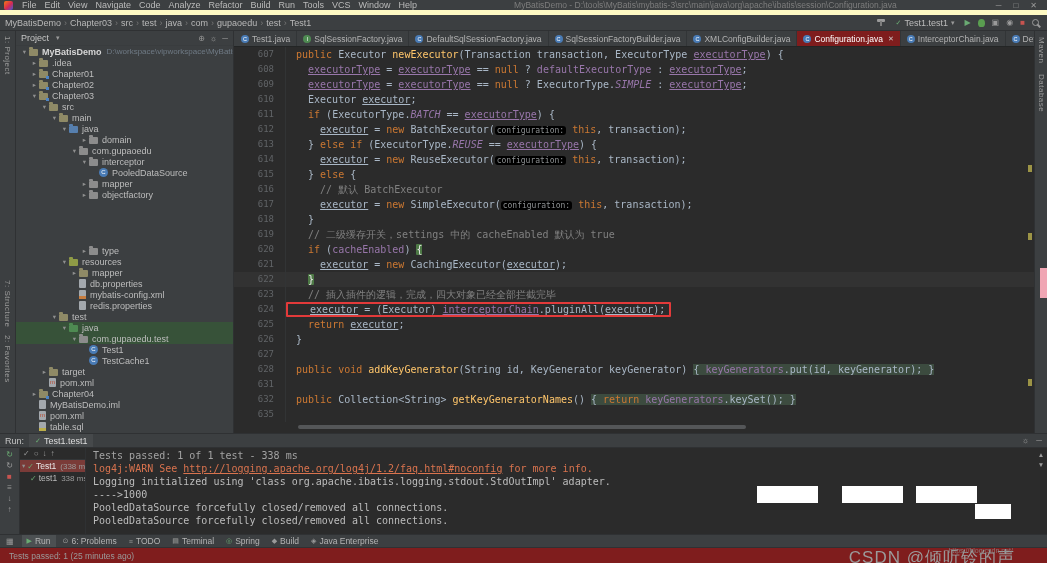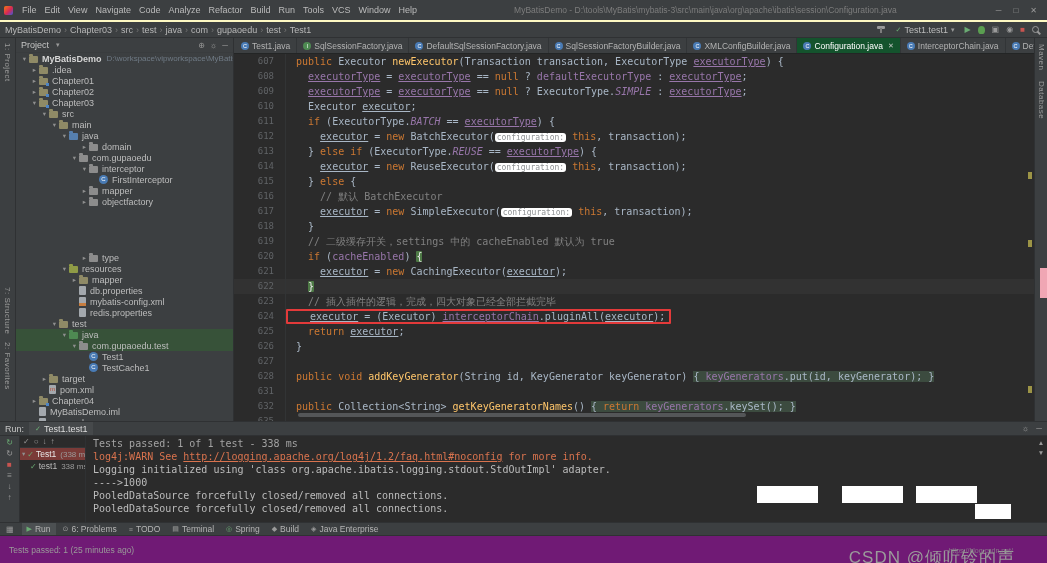--- a/index.html
+++ b/index.html
@@ -1,21 +1,21 @@
 <!DOCTYPE html>
 <html><head>
 <meta charset="utf-8">
 <style>
   *{margin:0;padding:0;box-sizing:border-box}
   html,body{background:#1e1e1e}
   body{font-family:"Liberation Sans",sans-serif}
   #app{position:relative;width:1047px;height:563px;background:#2b2b2b;color:#bbb;overflow:hidden;display:flex;flex-direction:column;font-size:9px}
 
   
-  .titlebar{height:22px;background:#3c3f41;border-bottom:2px solid #fef9c3;display:flex;align-items:center;padding:0 4px;flex:none}
+  .titlebar{height:15px;background:#3c3f41;border-bottom:5px solid #fef9c3;display:flex;align-items:center;padding:0 4px;flex:none}
   .logo{width:9px;height:9px;border-radius:2px;background:linear-gradient(135deg,#f97a12,#d62955 55%,#3b5bdb);margin-right:5px;flex:none}
   .menu{padding:0 4px;color:#bbb;cursor:default}
   .wtitle{flex:1;text-align:center;color:#7d7d7d;font-size:8.5px;white-space:nowrap;overflow:hidden}
   .wbtn{padding:0 6px;color:#9a9a9a;font-size:8px}
 
   
   .navbar{height:16px;background:#3c3f41;border-bottom:1px solid #2f3133;display:flex;align-items:center;padding:0 5px;flex:none}
   .crumb{color:#b8b8b8}
   .csep{color:#777;margin:0 3px}
   .nav-right{margin-left:auto;display:flex;align-items:center;gap:7px;padding-right:3px}
@@ -67,40 +67,40 @@
   .ticon.doc,.ticon.xml,.ticon.mvn,.ticon.sql,.ticon.lib{width:7px;height:9px;border-radius:1px;background:#a3a8ad}
   .ticon.xml::after{content:"";position:absolute;left:0;bottom:0;width:7px;height:3px;background:#c77d3f}
   .ticon.mvn::after{content:"m";position:absolute;left:0;top:0;width:7px;text-align:center;font-size:6px;line-height:9px;color:#b9472e}
   .ticon.sql::after{content:"";position:absolute;left:0;bottom:0;width:7px;height:3px;background:#bcae4a}
   .ticon.lib{background:#7584c9}
 
   
   .editor{flex:1;display:flex;flex-direction:column;min-width:0;background:#2b2b2b}
   .tabs{height:16px;background:#3c3f41;border-bottom:1px solid #232525;display:flex;align-items:stretch;padding-left:1px;font-size:8.5px;flex:none}
   .tab{display:flex;align-items:center;gap:3px;padding:0 6px;border-right:1px solid #323537;color:#b3b3b3}
-  .tab.active{background:#14532d;color:#fff}
+  .tab.active{background:#7f1d1d;color:#fff}
   .cicon{width:8px;height:8px;border-radius:50%;background:#497bb5;color:#fff;font-size:5.5px;line-height:8px;text-align:center;flex:none}
   .cicon.interface{background:#4e8a52}
   .tclose{color:#c9c9c9;font-size:7px;margin-left:2px}
   .codewrap{flex:1;position:relative;overflow:hidden;font-family:"DejaVu Sans Mono",monospace;font-size:10px;line-height:15px}
   .crow{display:flex;height:15px}
   .crow.cur{background:#323232}
   .lno{width:52px;flex:none;text-align:right;padding-right:11px;color:#606366;font-size:9px;border-right:1px solid #323435}
   .lcontent{white-space:pre;padding-left:10px;color:#a9b7c6}
   .lcontent.boxed{display:inline-block;width:max-content;height:15px;border:2px solid #e33a3a;border-radius:1px;line-height:11px;padding-right:4px}
   .tk-fold{background:#3c4b3f;color:#a9b7c6}
   .tk-kw{color:#cc7832}
   .tk-def{color:#a9b7c6}
   .tk-method{color:#ffc66b}
   .tk-field{color:#9876aa}
   .tk-var{color:#a9b7c6}
   .tk-cmt{color:#808080}
   .tk-i{font-style:italic}
   .tk-u{text-decoration:underline;text-underline-offset:1px}
-  .tk-hint{background:#ffffff;color:#8e9193;border-radius:3px;padding:0 2px;font-size:8px}
+  .tk-hint{background:#000000;color:#8e9193;border-radius:3px;padding:0 2px;font-size:8px}
   .tk-bracehl{background:#4e7a46;color:#eaeaea;border-radius:1px}
   .hscroll{position:absolute;bottom:4px;left:64px;width:448px;height:4px;background:#5c5e60;border-radius:2px;opacity:.85}
   .emark{position:absolute;right:2px;width:4px;height:7px;background:#a8a049;opacity:.9}
 
   
   .runpanel{height:101px;background:#2b2b2b;border-top:1px solid #2f3133;display:flex;flex-direction:column;flex:none}
   .rhead{height:14px;background:#3c3f41;border-bottom:1px solid #2f3133;display:flex;align-items:center;gap:5px;padding:0 5px;flex:none}
   .rhead .rlabel{color:#c5c5c5}
   .rtab{display:flex;align-items:center;gap:3px;background:#46494b;height:13px;padding:0 6px;color:#ddd}
   .rtab .rtabic{color:#6aab73;font-size:7px}
@@ -123,21 +123,21 @@
   .lnk{text-decoration:underline}
   .rscroll{width:12px;display:flex;flex-direction:column;align-items:center;gap:3px;padding-top:3px;flex:none}
   .rscroll .ric{font-size:6.5px}
 
   
   .toolstripe{height:13px;background:#3c3f41;border-top:1px solid #2f3133;display:flex;align-items:center;gap:2px;padding:0 6px;font-size:8.5px;flex:none}
   .tswitch{color:#9a9a9a;font-size:8px;margin-right:6px}
   .tool{display:flex;align-items:center;gap:3px;padding:0 5px;height:13px;color:#b5b5b5}
   .tool.active{background:#4c5052}
   .tglyph{font-size:7px;color:#9a9a9a}
-  .statusrow{height:28px;background:#701a75;border-top:1px solid #2f3133;display:flex;align-items:center;padding:0 9px;font-size:8.5px;color:#9a9a9a;flex:none}
+  .statusrow{height:16px;background:#7f1d1d;border-top:1px solid #2f3133;display:flex;align-items:center;padding:0 9px;font-size:8.5px;color:#9a9a9a;flex:none}
 
   
   .censor{position:absolute;background:#fff;z-index:5}
   #censor1{left:757px;top:486px;width:61px;height:17px}
   #censor2{left:842px;top:486px;width:61px;height:17px}
   #censor3{left:916px;top:486px;width:61px;height:17px}
   #censor4{left:975px;top:504px;width:36px;height:15px}
   .watermark{position:absolute;right:32px;top:546px;font-size:17px;color:#9b9b9b;letter-spacing:1px;z-index:6;white-space:nowrap}
   .wmurl{position:absolute;right:34px;top:547px;font-size:7px;color:#8a8a8a;opacity:.85;z-index:6}
   .pinkmark{position:absolute;right:0;top:268px;width:7px;height:30px;background:#f0a6b4;z-index:4}
@@ -274,21 +274,21 @@
             <span class="tlabel">com.gupaoedu</span>
           </div>
           <div class="trow" style="padding-left: 64px;">
             <span class="arrow">▾</span>
             <span class="ticon pkg"></span>
             <span class="tlabel">interceptor</span>
           </div>
           <div class="trow" style="padding-left: 74px;">
             <span class="arrow"> </span>
             <span class="ticon class"></span>
-            <span class="tlabel">FirstInterceptor</span>
+            <span class="tlabel">PooledDataSource</span>
           </div>
           <div class="trow" style="padding-left: 64px;">
             <span class="arrow">▸</span>
             <span class="ticon pkg"></span>
             <span class="tlabel">mapper</span>
           </div>
           <div class="trow" style="padding-left: 64px;">
             <span class="arrow">▸</span>
             <span class="ticon pkg"></span>
             <span class="tlabel">objectfactory</span>

